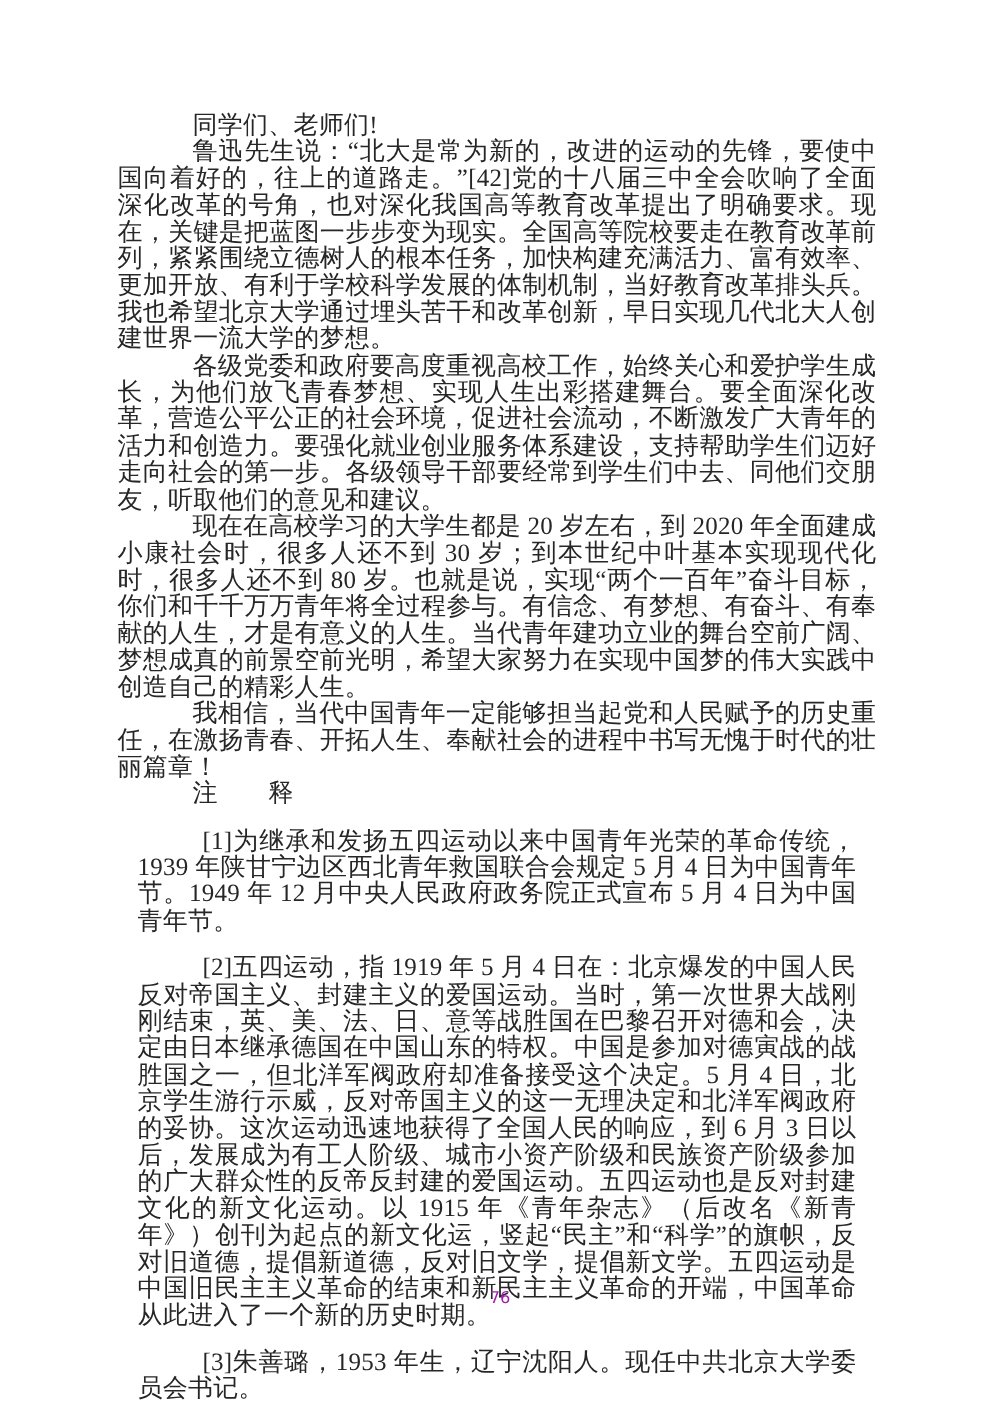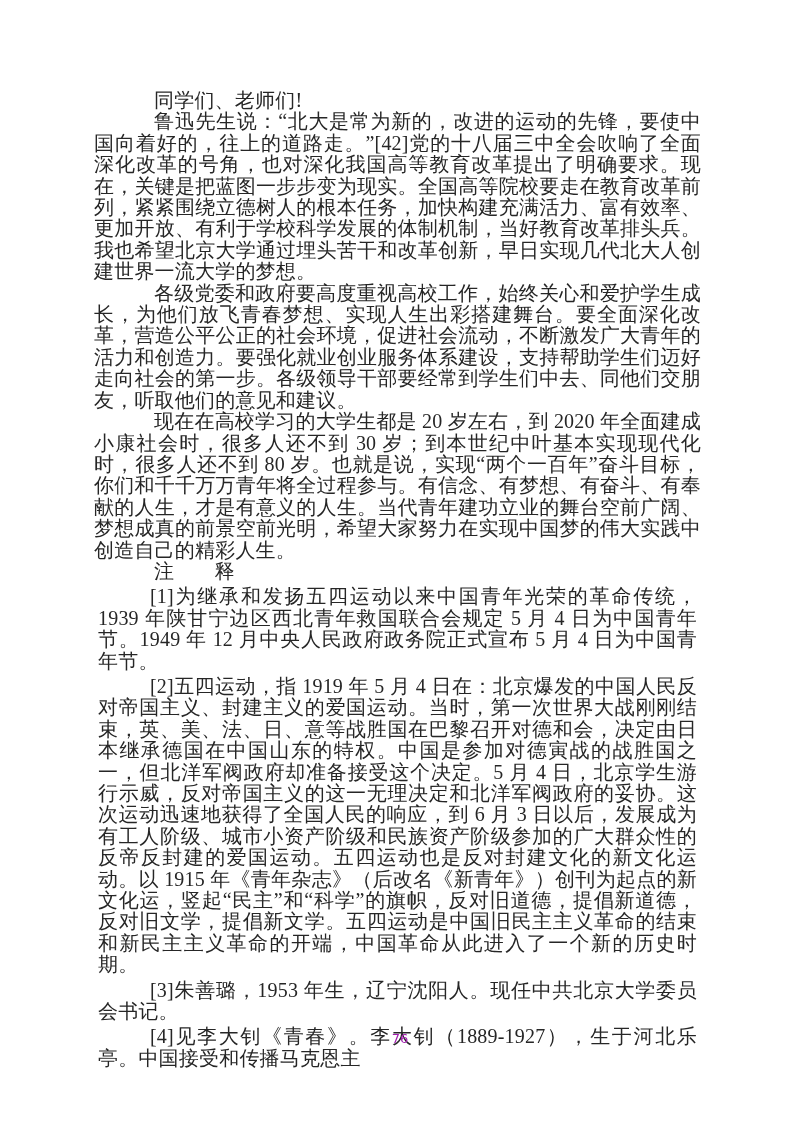--- a/index.html
+++ b/index.html
@@ -24,21 +24,21 @@
     font-size: 20px;
     line-height: 21.4px;
     text-align: justify;
     letter-spacing: 0.2px;
   }
   .para {
     margin: 0;
     text-indent: 3em;
   }
   .note-para {
-    margin: 4px;
+    margin: 16px;
     text-indent: 2.6em;
   }
   .notes-title {
     margin: 0;
     text-indent: 3em;
   }
   .page-number {
     position: absolute;
     left: 0;
     top: 1031px;
@@ -51,20 +51,21 @@
 </style>
 </head>
 <body>
 
 <div class="page">
   <div class="content">
     <p class="para">同学们、老师们!</p>
     <p class="para">鲁迅先生说：“北大是常为新的，改进的运动的先锋，要使中国向着好的，往上的道路走。”[42]党的十八届三中全会吹响了全面深化改革的号角，也对深化我国高等教育改革提出了明确要求。现在，关键是把蓝图一步步变为现实。全国高等院校要走在教育改革前列，紧紧围绕立德树人的根本任务，加快构建充满活力、富有效率、更加开放、有利于学校科学发展的体制机制，当好教育改革排头兵。我也希望北京大学通过埋头苦干和改革创新，早日实现几代北大人创建世界一流大学的梦想。</p>
     <p class="para">各级党委和政府要高度重视高校工作，始终关心和爱护学生成长，为他们放飞青春梦想、实现人生出彩搭建舞台。要全面深化改革，营造公平公正的社会环境，促进社会流动，不断激发广大青年的活力和创造力。要强化就业创业服务体系建设，支持帮助学生们迈好走向社会的第一步。各级领导干部要经常到学生们中去、同他们交朋友，听取他们的意见和建议。</p>
     <p class="para">现在在高校学习的大学生都是 20 岁左右，到 2020 年全面建成小康社会时，很多人还不到 30 岁；到本世纪中叶基本实现现代化时，很多人还不到 80 岁。也就是说，实现“两个一百年”奋斗目标，你们和千千万万青年将全过程参与。有信念、有梦想、有奋斗、有奉献的人生，才是有意义的人生。当代青年建功立业的舞台空前广阔、梦想成真的前景空前光明，希望大家努力在实现中国梦的伟大实践中创造自己的精彩人生。</p>
+    <p class="para">我相信，当代中国青年一定能够担当起党和人民赋予的历史重任，在激扬青春、开拓人生、奉献社会的进程中书写无愧于时代的壮丽篇章！</p>
     <p class="notes-title">注　　释</p>
     <p class="note-para">[1]为继承和发扬五四运动以来中国青年光荣的革命传统，1939 年陕甘宁边区西北青年救国联合会规定 5 月 4 日为中国青年节。1949 年 12 月中央人民政府政务院正式宣布 5 月 4 日为中国青年节。</p>
     <p class="note-para">[2]五四运动，指 1919 年 5 月 4 日在：北京爆发的中国人民反对帝国主义、封建主义的爱国运动。当时，第一次世界大战刚刚结束，英、美、法、日、意等战胜国在巴黎召开对德和会，决定由日本继承德国在中国山东的特权。中国是参加对德寅战的战胜国之一，但北洋军阀政府却准备接受这个决定。5 月 4 日，北京学生游行示威，反对帝国主义的这一无理决定和北洋军阀政府的妥协。这次运动迅速地获得了全国人民的响应，到 6 月 3 日以后，发展成为有工人阶级、城市小资产阶级和民族资产阶级参加的广大群众性的反帝反封建的爱国运动。五四运动也是反对封建文化的新文化运动。以 1915 年《青年杂志》（后改名《新青年》）创刊为起点的新文化运，竖起“民主”和“科学”的旗帜，反对旧道德，提倡新道德，反对旧文学，提倡新文学。五四运动是中国旧民主主义革命的结束和新民主主义革命的开端，中国革命从此进入了一个新的历史时期。</p>
     <p class="note-para">[3]朱善璐，1953 年生，辽宁沈阳人。现任中共北京大学委员会书记。</p>
     <p class="note-para">[4]见李大钊《青春》。李大钊（1889-1927），生于河北乐亭。中国接受和传播马克恩主</p>
   </div>
   <div class="page-number">76</div>
 </div>
 
 </body></html>

